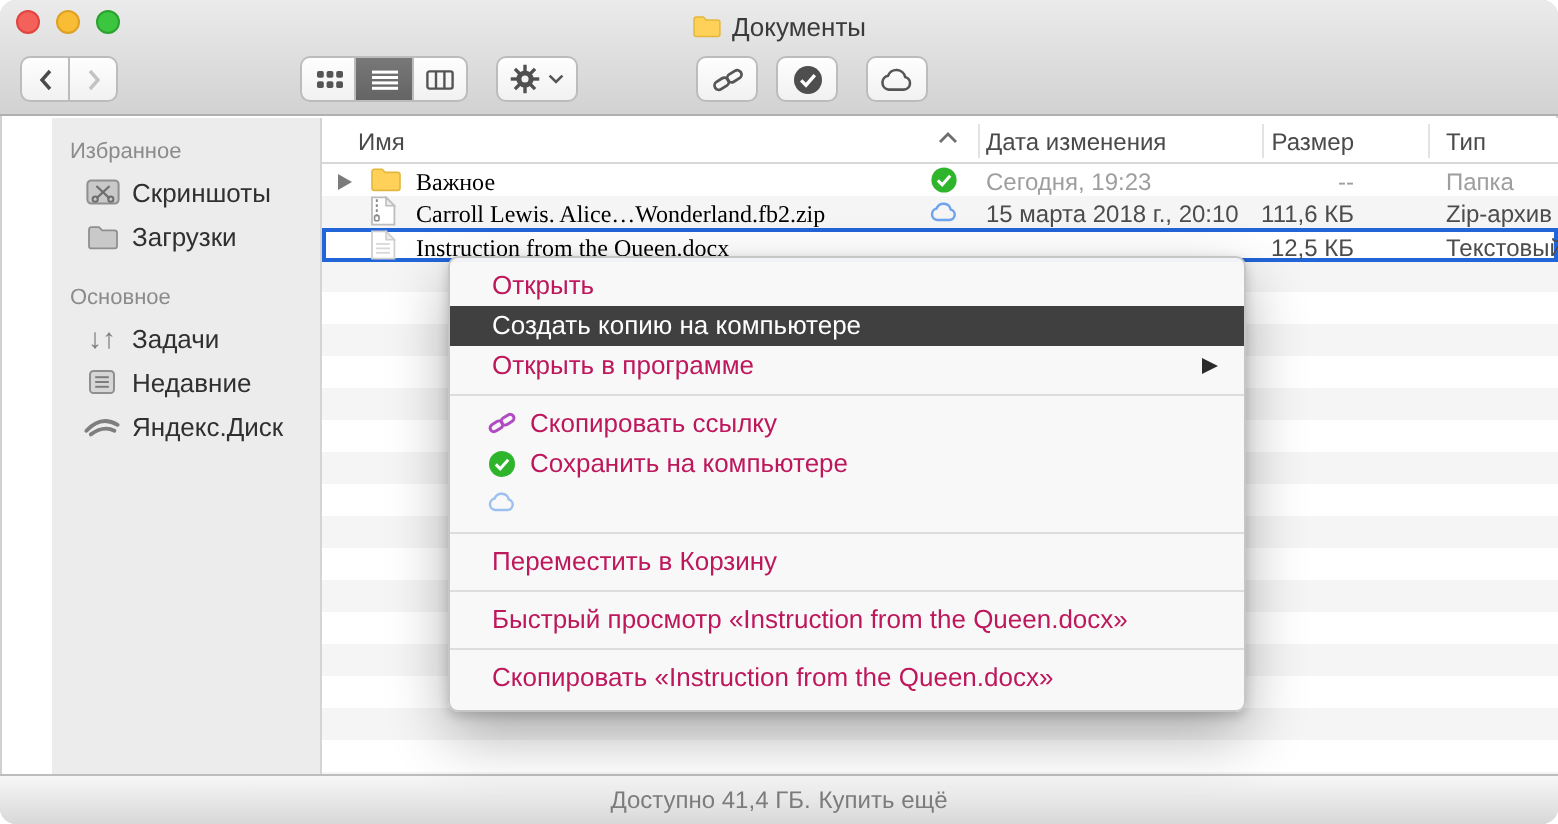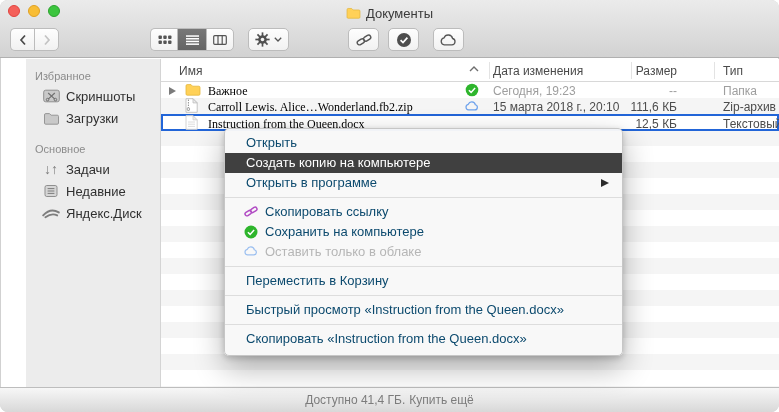--- a/index.html
+++ b/index.html
@@ -81,21 +81,21 @@
   
   .menu {
     position: absolute; left: 224px; top: 128px; width: 399px; z-index: 10;
     background: rgba(248,248,248,.97);
     border: 1px solid #c6c6c6; border-radius: 5px;
     box-shadow: 0 12px 30px rgba(0,0,0,.3), 0 2px 6px rgba(0,0,0,.18);
     padding: 4px 0 6px 0;
   }
   .mi {
     position: relative; height: 20px; line-height: 20px;
-    font-size: 13px; color: #0c4a6e; padding-left: 21px; white-space: nowrap;
+    font-size: 13px; color: #be185d; padding-left: 21px; white-space: nowrap;
   }
   .mi.hl { background: #404040; color: #fff; }
   .mi.disabled { color: #b6b6b6; }
   .mi.with-icon { padding-left: 40px; }
   .mi .micon { position: absolute; left: 19px; top: 3px; }
   .mi .subarrow {
     position: absolute; right: 13px; top: 5.5px; width: 0; height: 0;
     border-left: 8px solid #2b2b2b; border-top: 4.5px solid transparent; border-bottom: 4.5px solid transparent;
   }
   .msep { height: 1px; background: #dddddd; margin: 4px 0; }
@@ -390,21 +390,20 @@
           </svg>
       </span>
       <span>Сохранить на компьютере</span>
     </div>
     <div class="mi with-icon disabled">
       <span class="micon" style="top:4px;">
         <svg width="14" height="10" viewBox="0 0 17 12">
             <path d="M4.3 10.8 h7.6 a3.2 3.2 0 0 0 0.7-6.3 A4.5 4.5 0 0 0 4 3.9 A3.5 3.5 0 0 0 4.3 10.8 Z" fill="none" stroke="#9dc0f0" stroke-width="1.5"></path>
           </svg>
       </span>
-      <span>Оставить только в облаке</span>
     </div>
     <div class="msep"></div>
     <div class="mi">Переместить в Корзину</div>
     <div class="msep"></div>
     <div class="mi">Быстрый просмотр «Instruction from the Queen.docx»</div>
     <div class="msep"></div>
     <div class="mi">Скопировать «Instruction from the Queen.docx»</div>
   </div>
 
   <div class="statusbar">

